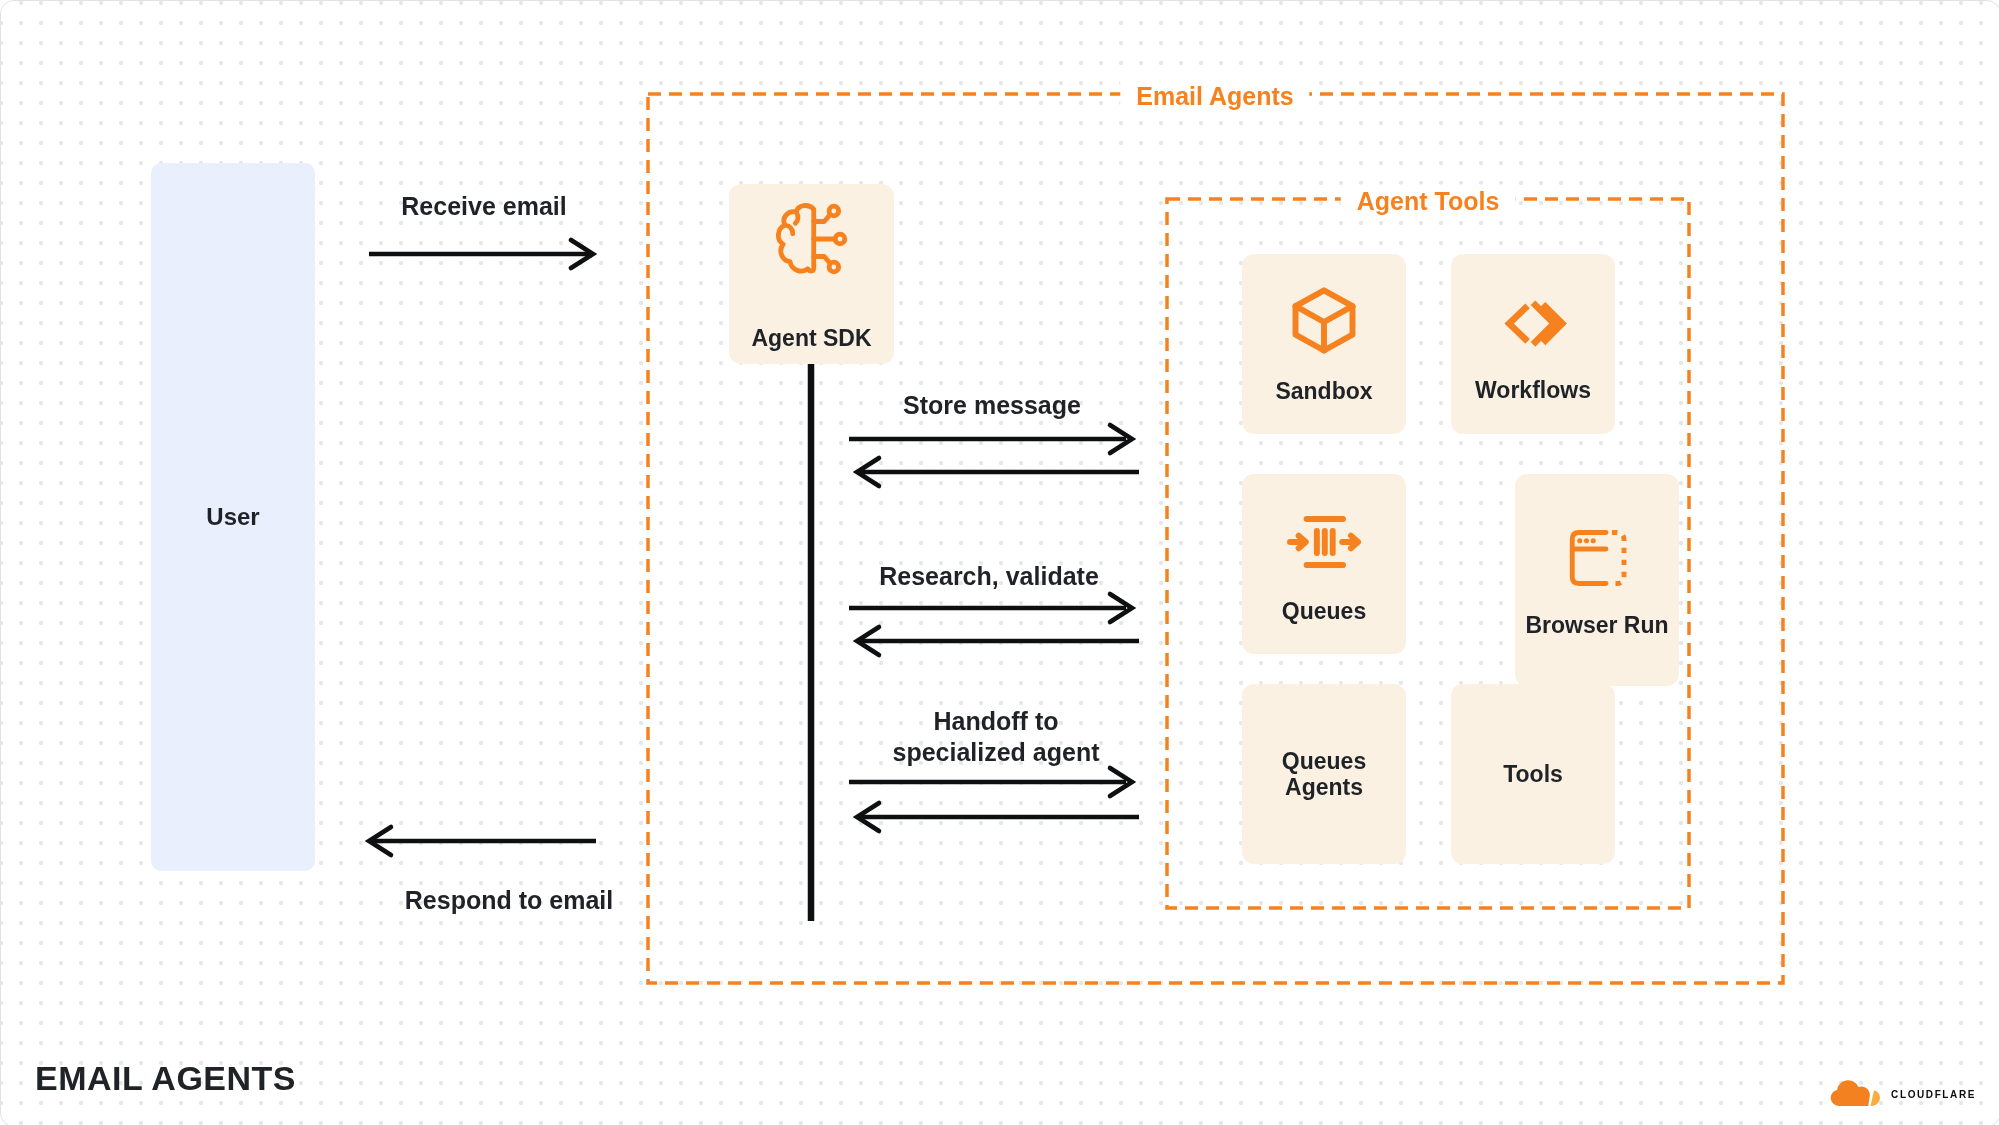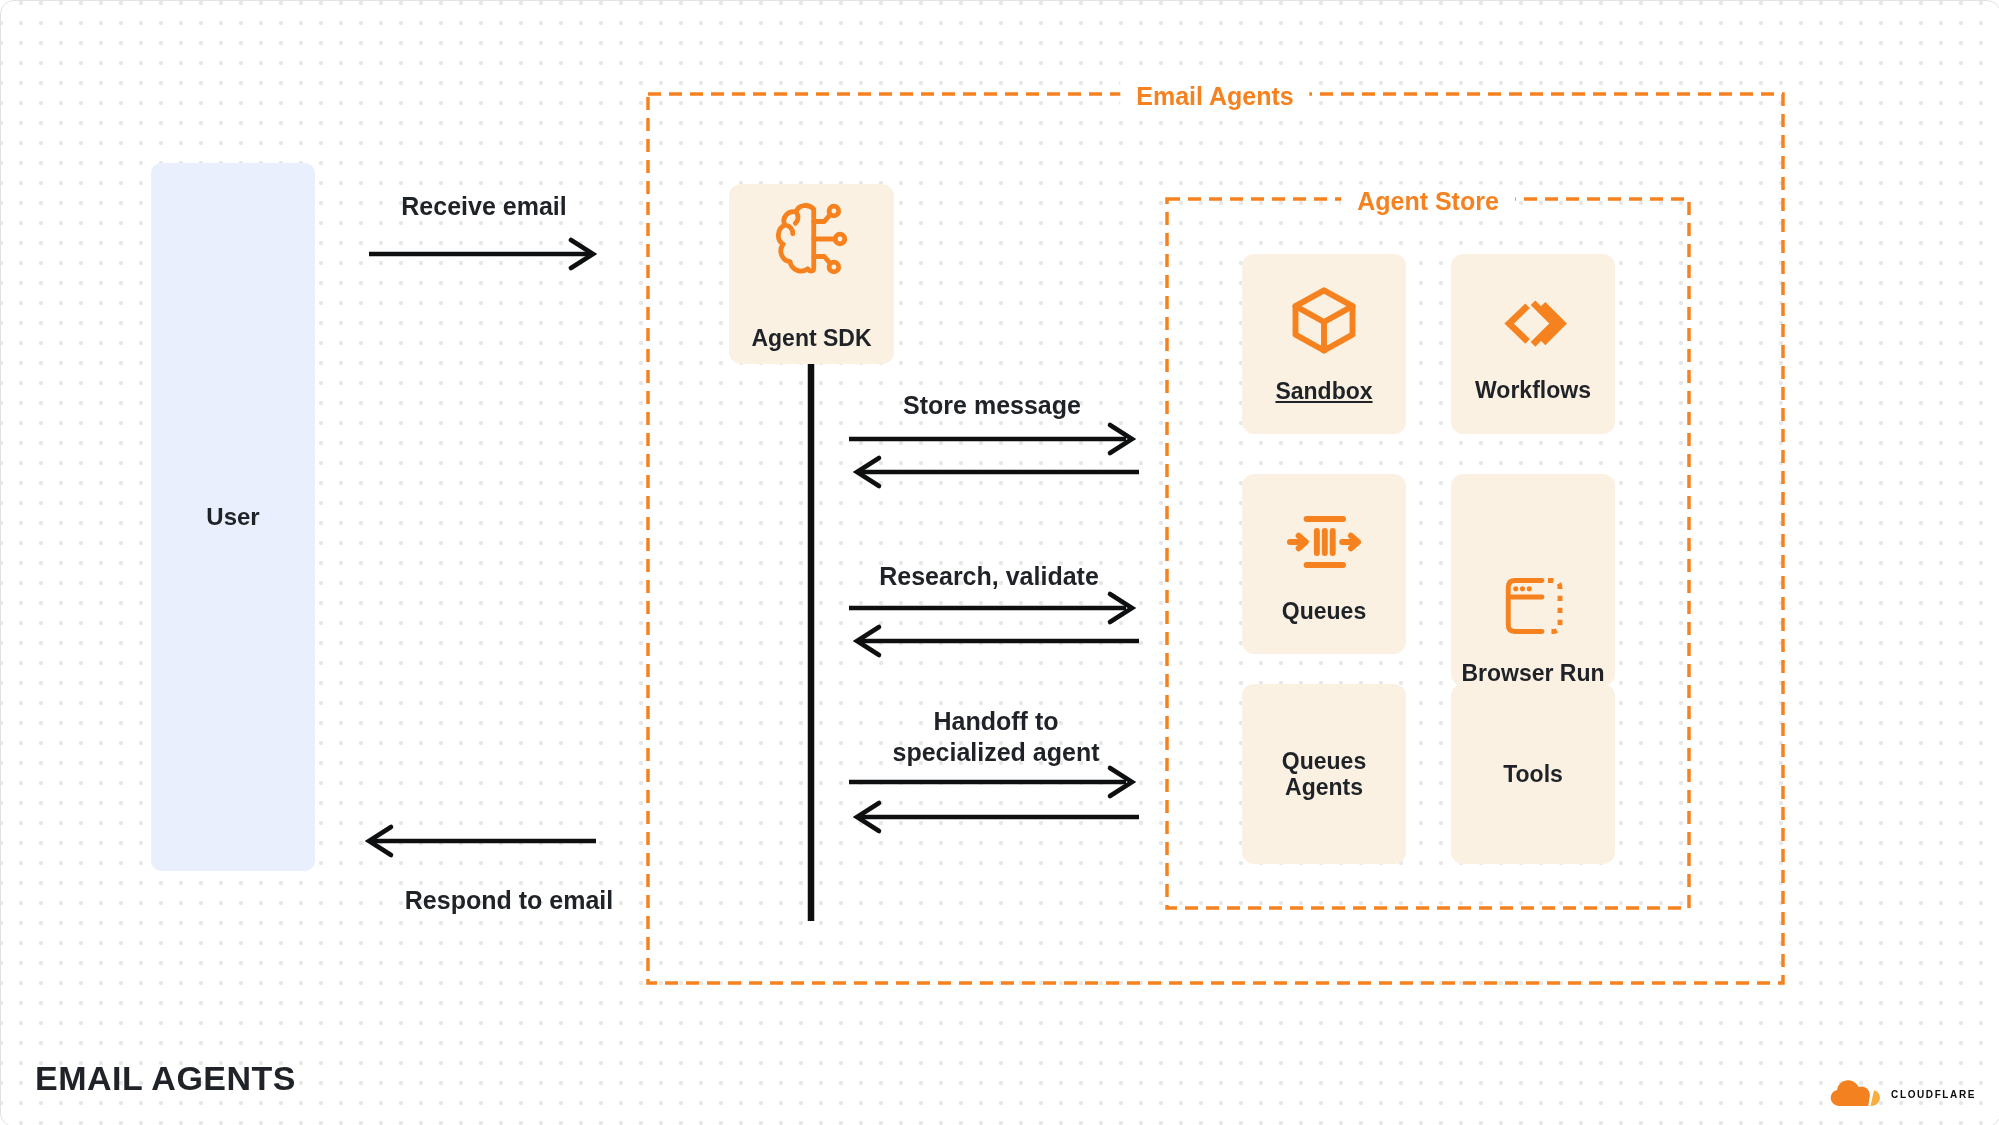--- a/index.html
+++ b/index.html
@@ -33,24 +33,24 @@
     color:var(--text-dark); font-weight:700; font-size:24px;
   }
   .card {
     position:absolute; background:var(--tile-cream); border-radius:12px;
     display:flex; flex-direction:column; align-items:center; justify-content:center;
     gap:18px; color:var(--text-dark); font-weight:700; font-size:23px; text-align:center;
     line-height:1.15;
   }
   .card .tile-label { padding:0 6px; }
   .agent-sdk       { left:728px;  top:183px; width:165px; height:180px;gap:44px; }
-  .tile-sandbox    { left:1241px; top:253px; width:164px; height:180px;text-decoration:underline; }
+  .tile-sandbox    { left:1241px; top:253px; width:164px; height:180px; }
   .tile-workflows  { left:1450px; top:253px; width:164px; height:180px; }
   .tile-queues     { left:1241px; top:473px; width:164px; height:180px; }
-  .tile-browser    { left:1450px; top:473px; width:164px; height:212px;justify-content:flex-end; }
+  .tile-browser    { left:1514px; top:473px; width:164px; height:212px; }
   .tile-other      { left:1241px; top:683px; width:164px; height:180px; }
   .tile-tools      { left:1450px; top:683px; width:164px; height:180px; }
   .tile-other .tile-label { max-width:112px; }
 
   
   .group-label {
     position:absolute; transform:translate(-50%,-50%);
     background:#fff; padding:2px 16px; white-space:nowrap;
     color:var(--accent-orange); font-weight:700; font-size:25px;
   }
@@ -120,21 +120,21 @@
       <line x1="848" y1="781" x2="1125" y2="781" class="arrow-line"></line>
       <polyline points="1109,767 1131,781 1109,795" class="arrow-head"></polyline>
     </g>
     <g>
       <line x1="1138" y1="816" x2="860" y2="816" class="arrow-line"></line>
       <polyline points="878,802 856,816 878,830" class="arrow-head"></polyline>
     </g>
   </svg>
 
   <div class="group-label lbl-email-agents">Email Agents</div>
-  <div class="group-label lbl-agent-tools">Agent Store</div>
+  <div class="group-label lbl-agent-tools">Agent Tools</div>
 
   <div class="user-box">
     <span>User</span>
   </div>
 
   <div class="flow-label lbl-receive">Receive email</div>
   <div class="flow-label lbl-respond">Respond to email</div>
   <div class="flow-label lbl-store">Store message</div>
   <div class="flow-label lbl-research">Research, validate</div>
   <div class="flow-label lbl-handoff">Handoff to

